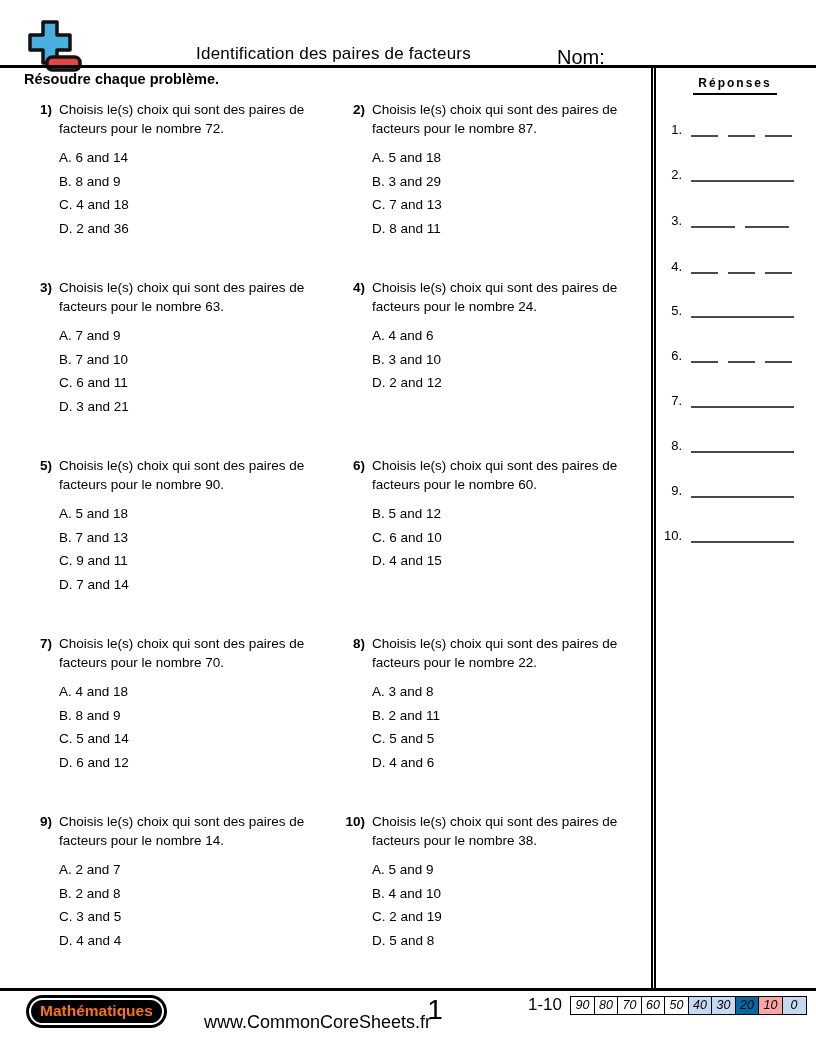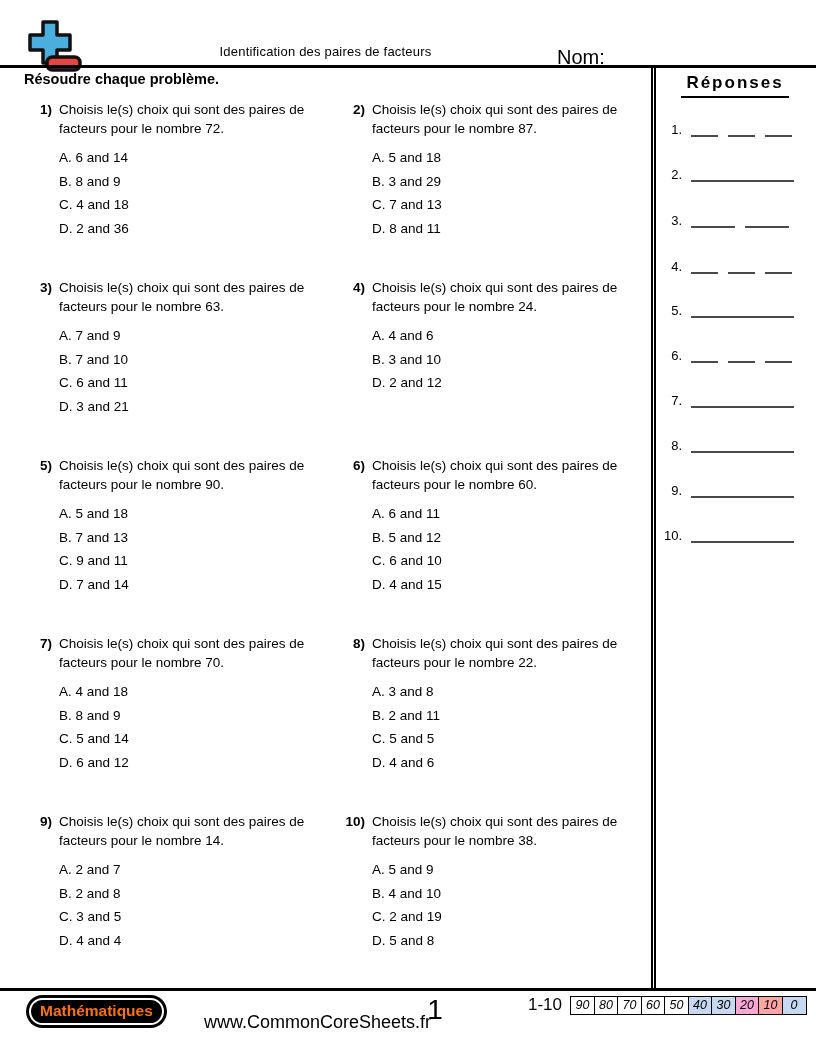--- a/index.html
+++ b/index.html
@@ -2,30 +2,30 @@
 <html><head>
 <meta charset="utf-8">
 <style>
   html,body{margin:0;padding:0;background:#fff;}
   .page{
     position:relative;width:816px;height:1056px;background:#ffffff;
     font-family:"Liberation Sans",sans-serif;color:#000;overflow:hidden;
   }
   
   .logo{position:absolute;left:20px;top:19px;}
-  .title{position:absolute;left:0;top:44px;width:651px;text-align:center;
-    font-size:13px;letter-spacing:.2px;}
+  .title{position:absolute;left:8px;top:44px;width:651px;text-align:center;
+    font-size:17px;letter-spacing:.2px;}
   .name-label{position:absolute;left:557px;top:46px;font-size:20px;}
   .header-rule{position:absolute;left:0;top:65px;width:816px;height:3px;background:#000;}
   .instruction{position:absolute;left:24px;top:71px;font-size:14.5px;font-weight:bold;}
   
   .sidebar{position:absolute;left:651px;top:68px;width:158px;height:920px;
     border-left:5px double #000;}
   .ans-heading-wrap{text-align:center;margin-top:5px;}
-  .ans-heading{display:inline-block;font-size:17px;font-weight:bold;letter-spacing:2px;
+  .ans-heading{display:inline-block;font-size:12px;font-weight:bold;letter-spacing:2px;
     border-bottom:2.5px solid #000;padding:0 5px 3px;}
   .ans-item{position:absolute;left:0;width:158px;height:20px;display:flex;align-items:flex-end;}
   .ans-num{width:26px;text-align:right;font-size:13px;flex-shrink:0;line-height:15px;}
   .ans-blanks{display:flex;gap:10px;margin-left:9px;align-items:flex-end;}
   .blank{display:inline-block;height:13px;border-bottom:2px solid #4a4a4a;}
   .blank-long{width:103px;}
   .blank-med{width:44px;}
   .blank-short{width:27px;}
   
   .prob{position:absolute;width:306px;display:flex;}
@@ -193,21 +193,20 @@
         <div class="choice">C. 9 and 11</div>
         <div class="choice">D. 7 and 14</div>
       </div>
     </div>
   </div>
   <div class="prob" style="left:337px;top:456px">
     <div class="pnum">6)</div>
     <div class="pbody">
       <div class="pq">Choisis le(s) choix qui sont des paires de facteurs pour le nombre 60.</div>
       <div class="choices">
-        <div class="choice">A. 6 and 11</div>
         <div class="choice">B. 5 and 12</div>
         <div class="choice">C. 6 and 10</div>
         <div class="choice">D. 4 and 15</div>
       </div>
     </div>
   </div>
   <div class="prob" style="left:24px;top:634px">
     <div class="pnum">7)</div>
     <div class="pbody">
       <div class="pq">Choisis le(s) choix qui sont des paires de facteurs pour le nombre 70.</div>
@@ -263,19 +262,19 @@
   <div class="score">
     <span class="score-label">1-10</span>
     <span class="score-cells">
         <div class="score-cell">90</div>
         <div class="score-cell">80</div>
         <div class="score-cell">70</div>
         <div class="score-cell">60</div>
         <div class="score-cell">50</div>
         <div class="score-cell" style="background: rgb(198, 217, 241);">40</div>
         <div class="score-cell" style="background: rgb(198, 217, 241);">30</div>
-        <div class="score-cell" style="background: #f9a8d4;">20</div>
+        <div class="score-cell" style="background: #0369a1;">20</div>
         <div class="score-cell" style="background: #fca5a5;">10</div>
         <div class="score-cell" style="background: rgb(198, 217, 241);">0</div>
       </span>
   </div>
 
 </div>
 
 </body></html>

